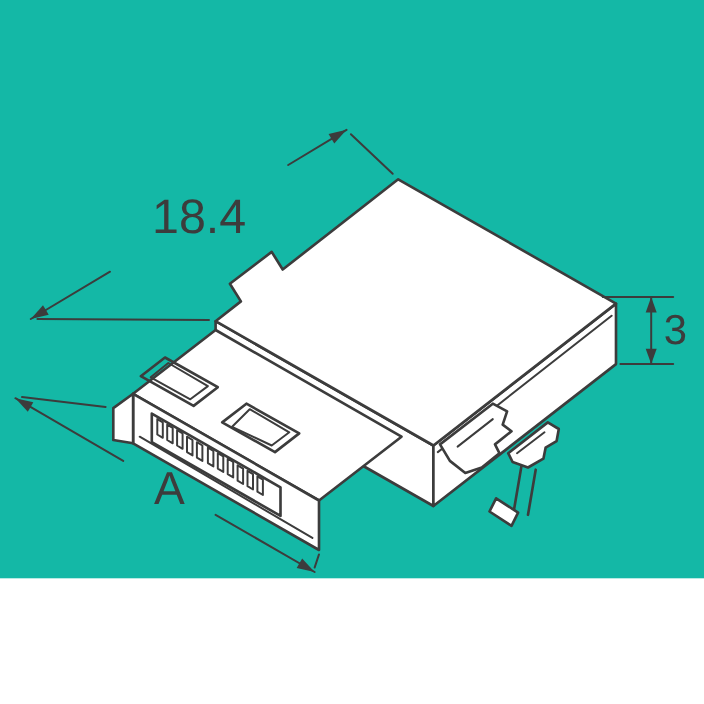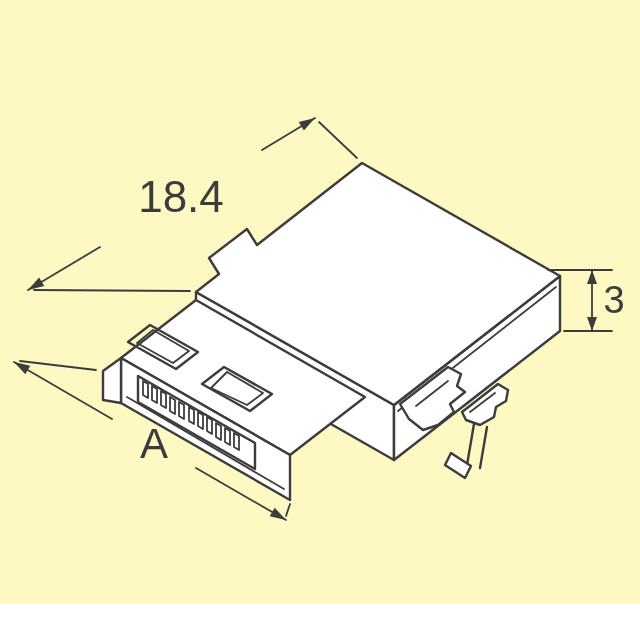--- a/index.html
+++ b/index.html
@@ -4,22 +4,22 @@
 <style>
   html, body {
     margin: 0;
     padding: 0;
     background: #ffffff;
     font-family: "Liberation Sans", sans-serif;
   }
   .canvas {
     position: relative;
     width: 640px;
-    height: 604px;
-    background: #fef9c3;
+    height: 526px;
+    background: #14b8a6;
     overflow: hidden;
   }
   svg { display: block; }
   .s  { stroke:#3c3c3c; stroke-width:2.4; fill:none;    stroke-linejoin:round; stroke-linecap:round; }
   .sf { stroke:#3c3c3c; stroke-width:2.4; fill:#ffffff; stroke-linejoin:round; stroke-linecap:round; }
   .thin { stroke:#3c3c3c; stroke-width:1.8; fill:none;  stroke-linejoin:round; stroke-linecap:round; }
   .dim  { stroke:#3c3c3c; stroke-width:1.8; fill:none;  stroke-linecap:round; }
   .arr  { fill:#3c3c3c; stroke:none; }
   .dimtext { fill:#3c3c3c; font-family:"Liberation Sans", sans-serif; }
   .t-depth  { font-size:44px; }

